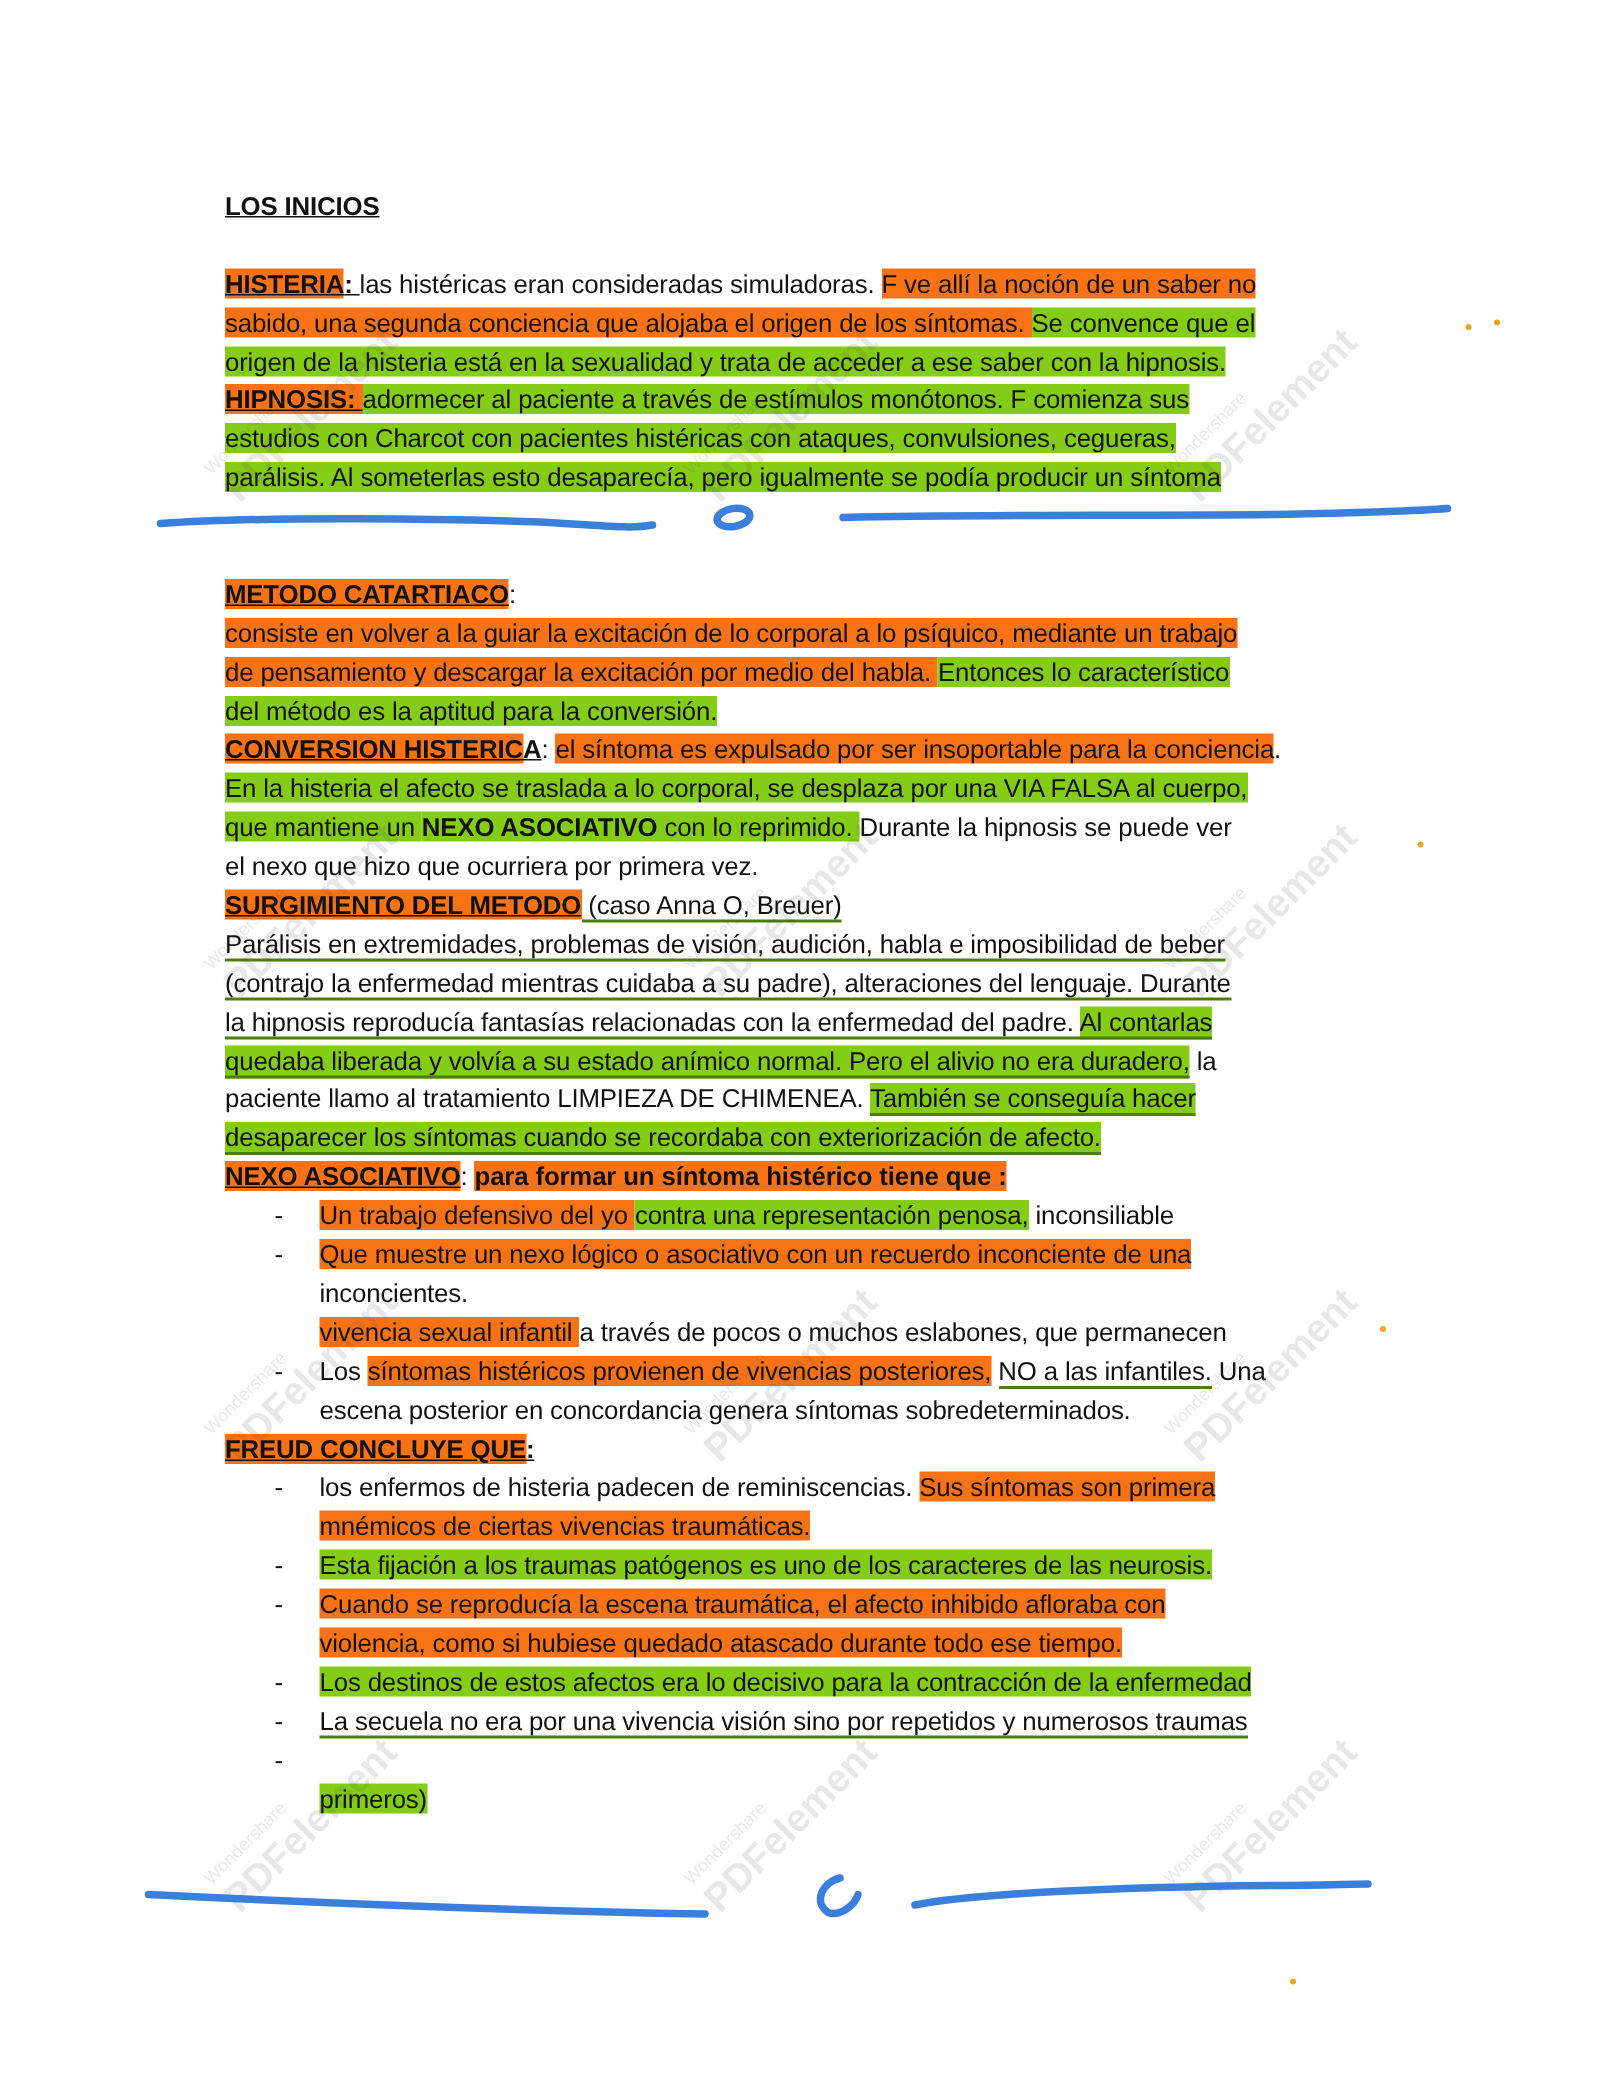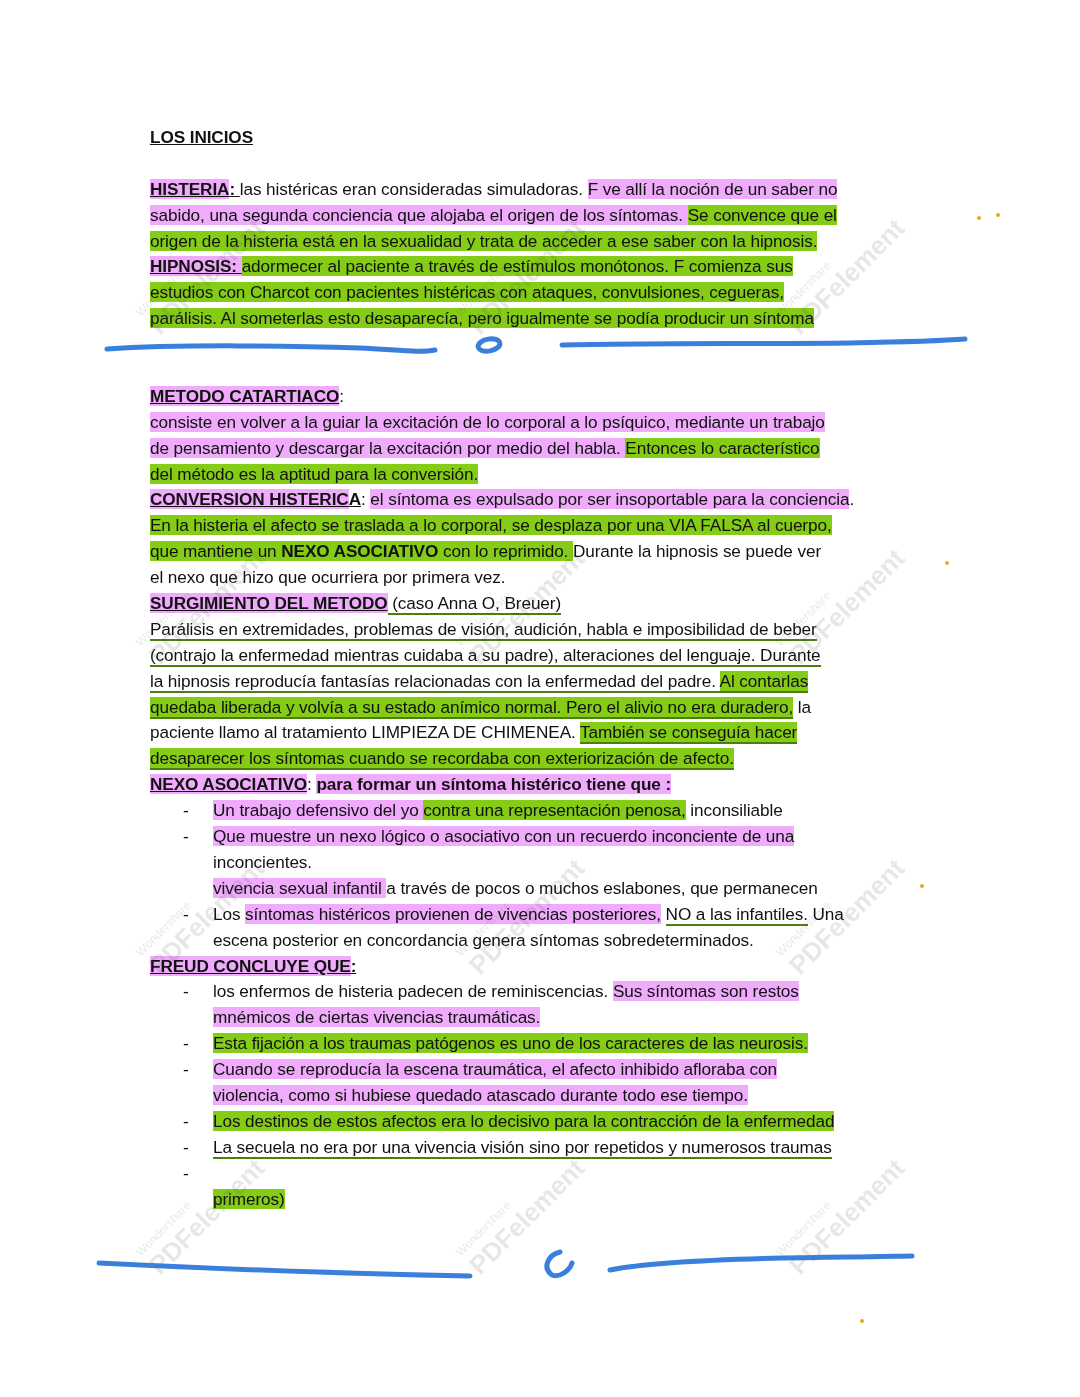--- a/index.html
+++ b/index.html
@@ -4,21 +4,21 @@
 <style>
   html, body { margin: 0; padding: 0; background: #ffffff; }
   body { width: 1080px; height: 1397px; position: relative; overflow: hidden;
          font-family: "Liberation Sans", "DejaVu Sans", sans-serif; color: #111; }
   .page { position: absolute; left: 0; top: 0; width: 1080px; height: 1397px; }
   .content { position: absolute; left: 150px; top: 125px; width: 790px;
              font-size: 17.2px; line-height: 25.9px; letter-spacing: -0.1px; }
   .line { white-space: nowrap; height: 25.9px; position: relative; }
   .title { font-weight: bold; text-decoration: underline; }
   .spacer { height: 25.9px; }
-  .r { background: #f0abfc; }
+  .r { background: #f97316; }
   .y { background: #84cc16; }
   .h { font-weight: bold; text-decoration: underline; }
   .b { font-weight: bold; }
   .u { border-bottom: 2px solid #4d7c0f; }
   .ind { padding-left: 63px; }
   .bullet { position: absolute; left: 33px; }
   .wm { position: absolute; width: 150px; height: 110px; opacity: 0.12; transform: rotate(-45deg); pointer-events: none; }
   .wm .t { font-weight: bold; font-size: 26px; color: #444; }
   .wm .s { font-size: 12px; color: #444; }
   .dot { position: absolute; width: 4px; height: 4px; border-radius: 50%; background: #e8a820; }
@@ -57,21 +57,21 @@
         <div class="line"><span class="">paciente llamo al tratamiento LIMPIEZA DE CHIMENEA. </span><span class="y u">También se conseguía hacer</span></div>
         <div class="line"><span class="y u">desaparecer los síntomas cuando se recordaba con exteriorización de afecto.</span></div>
         <div class="line"><span class="r h">NEXO ASOCIATIVO</span><span class="">: </span><span class="r b">para formar un síntoma histérico tiene que :</span></div>
         <div class="line ind"><span class="bullet">-</span><span class="r">Un trabajo defensivo del yo </span><span class="y">contra una representación penosa,</span><span class=""> inconsiliable</span></div>
         <div class="line ind"><span class="bullet">-</span><span class="r">Que muestre un nexo lógico o asociativo con un recuerdo inconciente de una</span></div>
         <div class="line ind"><span class="">inconcientes.</span></div>
         <div class="line ind"><span class="r">vivencia sexual infantil </span><span class="">a través de pocos o muchos eslabones, que permanecen</span></div>
         <div class="line ind"><span class="bullet">-</span><span class="">Los </span><span class="r">síntomas histéricos provienen de vivencias posteriores,</span><span class=""> </span><span class="u">NO a las infantiles.</span><span class=""> Una</span></div>
         <div class="line ind"><span class="">escena posterior en concordancia genera síntomas sobredeterminados.</span></div>
         <div class="line"><span class="r h">FREUD CONCLUYE QUE</span><span class="h">:</span></div>
-        <div class="line ind"><span class="bullet">-</span><span class="">los enfermos de histeria padecen de reminiscencias. </span><span class="r">Sus síntomas son restos</span></div>
+        <div class="line ind"><span class="bullet">-</span><span class="">los enfermos de histeria padecen de reminiscencias. </span><span class="r">Sus síntomas son primera</span></div>
         <div class="line ind"><span class="r">mnémicos de ciertas vivencias traumáticas.</span></div>
         <div class="line ind"><span class="bullet">-</span><span class="y">Esta fijación a los traumas patógenos es uno de los caracteres de las neurosis.</span></div>
         <div class="line ind"><span class="bullet">-</span><span class="r">Cuando se reproducía la escena traumática, el afecto inhibido afloraba con</span></div>
         <div class="line ind"><span class="r">violencia, como si hubiese quedado atascado durante todo ese tiempo.</span></div>
         <div class="line ind"><span class="bullet">-</span><span class="y">Los destinos de estos afectos era lo decisivo para la contracción de la enfermedad</span></div>
         <div class="line ind"><span class="bullet">-</span><span class="u">La secuela no era por una vivencia visión sino por repetidos y numerosos traumas</span></div>
         <div class="line ind"><span class="bullet">-</span></div>
         <div class="line ind"><span class="y">primeros)</span></div>
       </div>
   </div>

